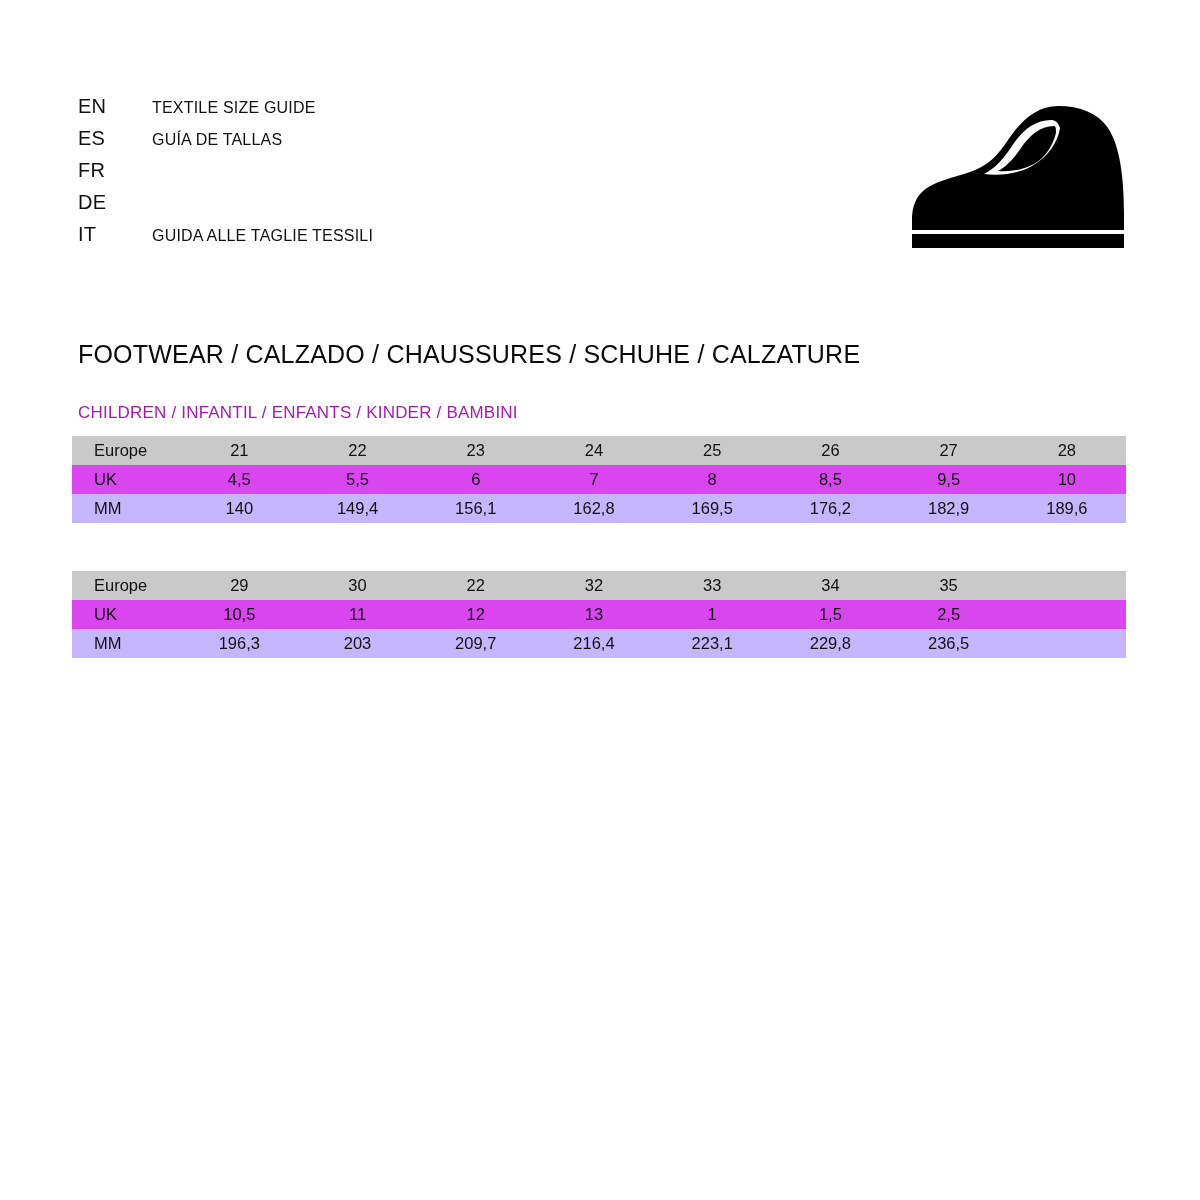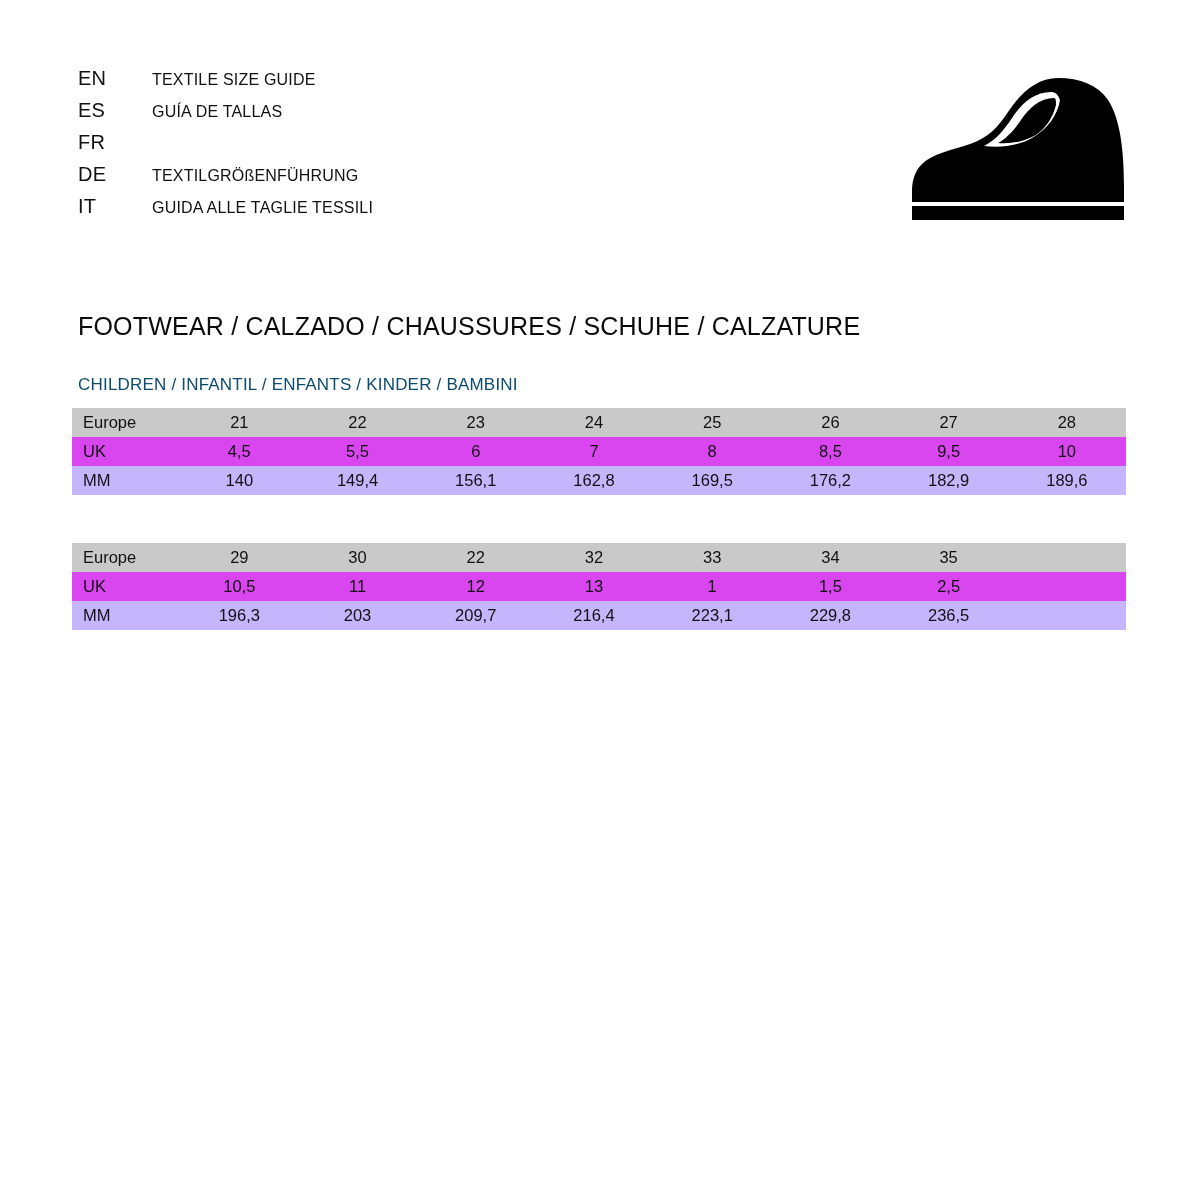--- a/index.html
+++ b/index.html
@@ -13,20 +13,21 @@
     font-family: "Liberation Sans", sans-serif;
     color: #0a0a0a;
     position: relative;
     overflow: hidden;
   }
 
   .page {
     position: relative;
     width: 1200px;
     height: 860px;
+    margin-top: 28px;
   }
 
   
   .lang-block {
     position: absolute;
     left: 78px;
     top: 62px;
     width: 620px;
   }
   .lang-row {
@@ -72,21 +73,21 @@
     text-align: center;
   }
 
   .sub-title {
     position: absolute;
     left: 78px;
     top: 375px;
     font-size: 17px;
     font-weight: normal;
     letter-spacing: 0.2px;
-    color: #0c4a6e;
+    color: #a21caf;
     white-space: nowrap;
     text-align: right;
   }
 
   
   .size-table {
     position: absolute;
     left: 72px;
     border-collapse: collapse;
     table-layout: fixed;
@@ -97,21 +98,21 @@
   .size-table td {
     height: 29px;
     font-size: 16.5px;
     text-align: center;
     color: #111;
     padding: 0;
     vertical-align: middle;
   }
   .size-table td.label {
     text-align: left;
-    padding-left: 11px;
+    padding-left: 22px;
     font-size: 16.5px;
   }
   .size-table tr.row-head td { background: #c9c9c9; }
   .size-table tr.row-alt td  { background: #d946ef; }
   .size-table tr.row-shade td { background: #c4b5fd; }
 
   .col-label { width: 108px; }
   .col-data  { width: 118px; }
 </style>
 </head>
@@ -126,21 +127,20 @@
     </div>
     <div class="lang-row">
       <div class="lang-code">ES</div>
       <div class="lang-text">GUÍA DE TALLAS</div>
     </div>
     <div class="lang-row">
       <div class="lang-code">FR</div>
     </div>
     <div class="lang-row">
       <div class="lang-code">DE</div>
-      <div class="lang-text">TEXTILGRÖßENFÜHRUNG</div>
     </div>
     <div class="lang-row">
       <div class="lang-code">IT</div>
       <div class="lang-text">GUIDA ALLE TAGLIE TESSILI</div>
     </div>
   </div>
 
   <div class="shoe-icon">
     <svg viewBox="0 0 220 150" width="220" height="150" aria-hidden="true">
       <path fill="#000000" d="M150 8

